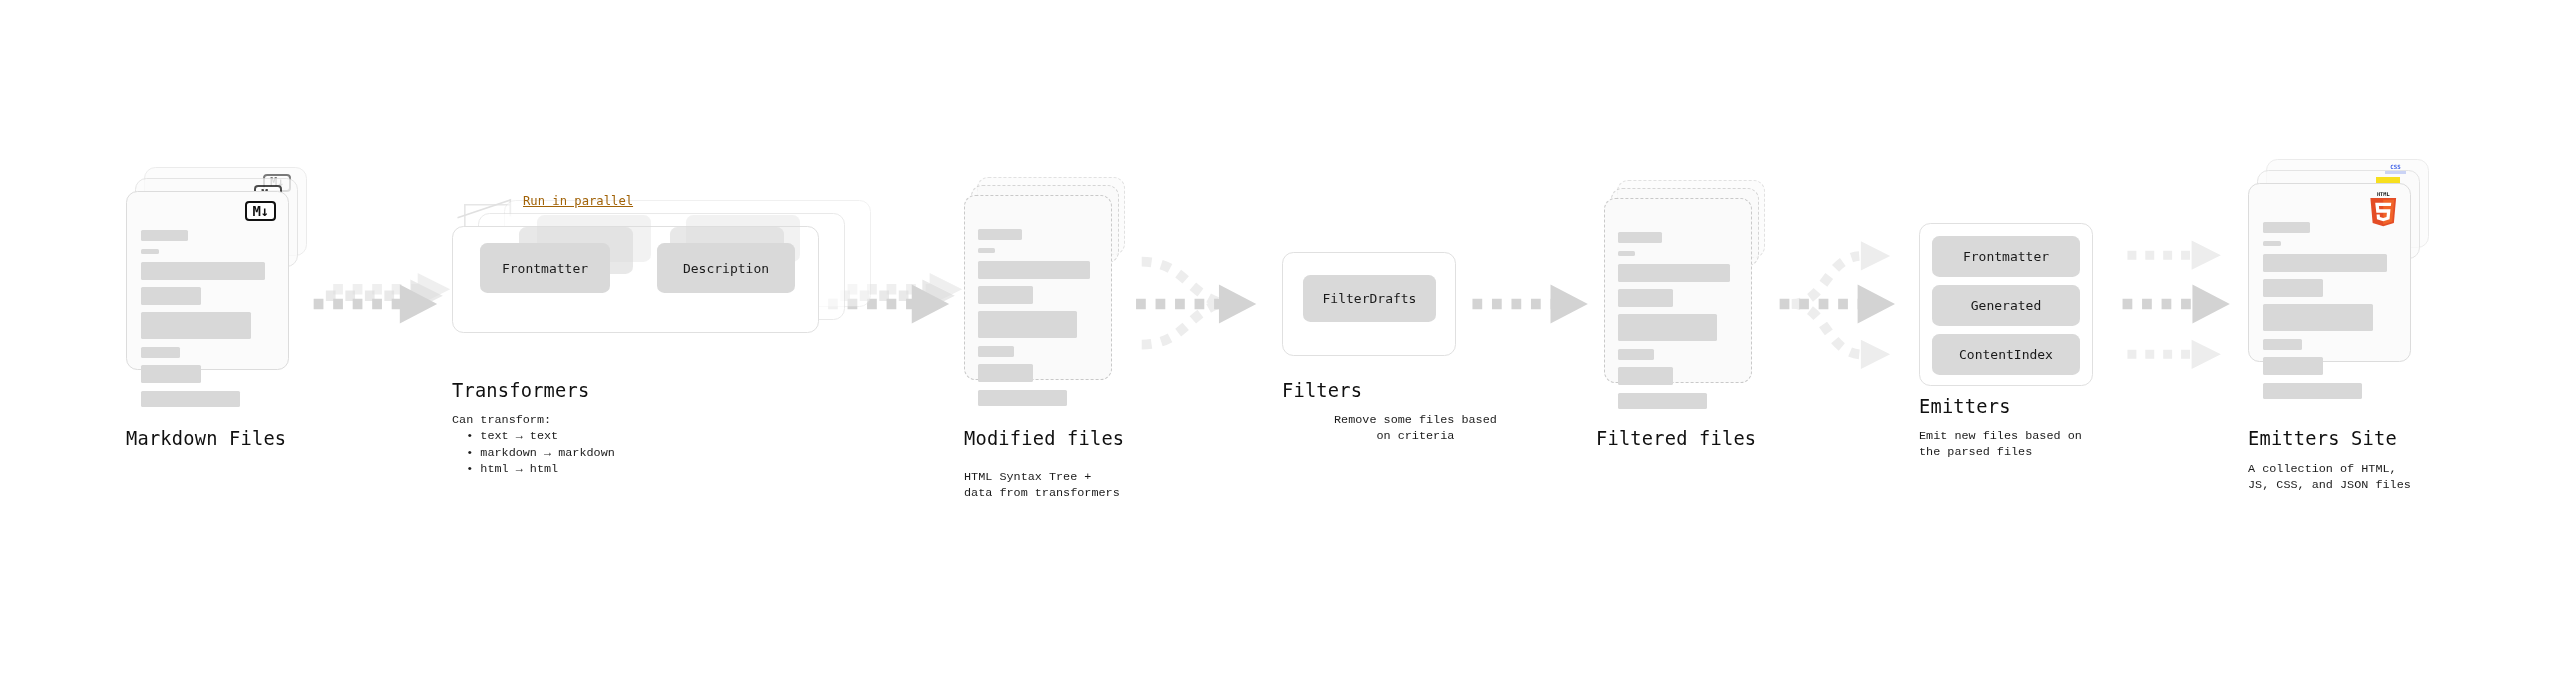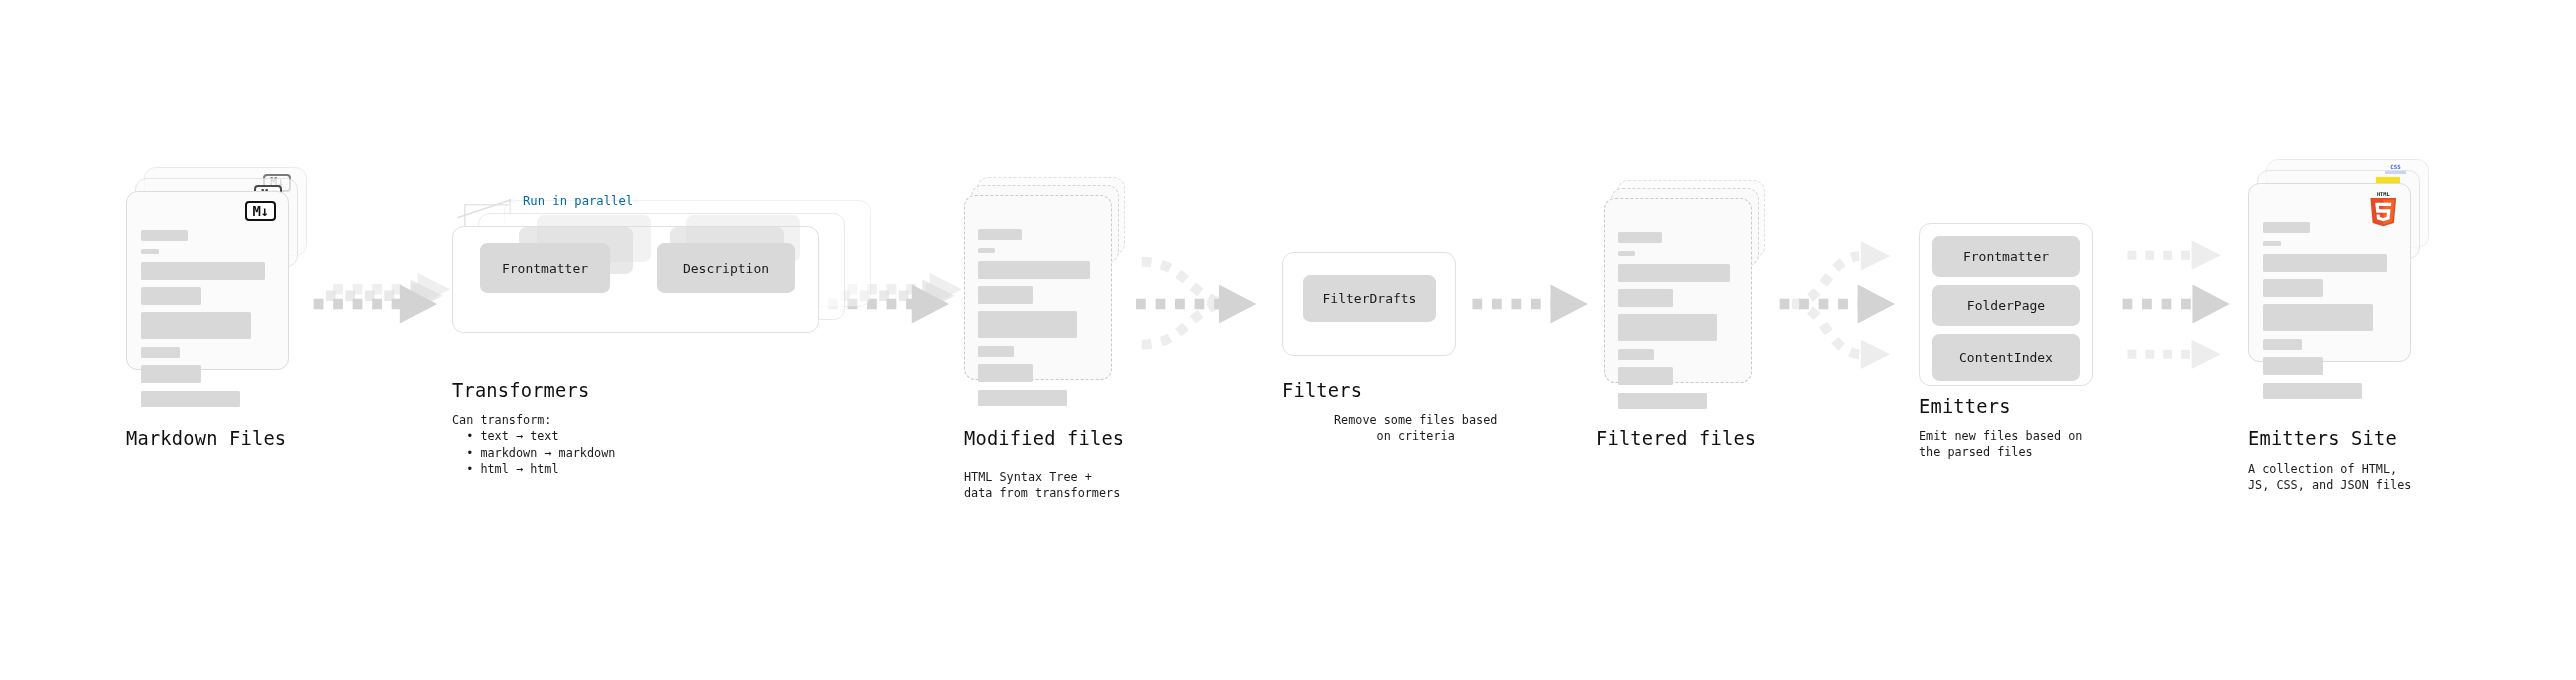--- a/index.html
+++ b/index.html
@@ -52,24 +52,24 @@
     font-size:13px;color:#1a1a1a;white-space:nowrap;
   }
   .chip.g1{opacity:.35;}
   .chip.g2{opacity:.6;}
 
   
   .title{
     position:absolute;font-size:18.7px;color:#101010;white-space:nowrap;letter-spacing:0.2px;
   }
   .sub{
-    position:absolute;font-size:11.8px;line-height:16.3px;color:#1b1b1b;white-space:pre;
+    position:absolute;font-size:11.8px;line-height:16.3px;color:#1b1b1b;white-space:pre;font-family:Liberation Mono, monospace;
   }
   .annot{
-    position:absolute;font-size:12.2px;color:#0369a1;white-space:nowrap;
+    position:absolute;font-size:12.2px;color:#a16207;white-space:nowrap;text-decoration:underline;
   }
 
   svg.overlay{position:absolute;left:0;top:0;width:2576px;height:681px;pointer-events:none;}
 </style>
 </head>
 <body>
 
 <div class="stage">
 
   <svg class="overlay" viewBox="0 0 3170 838">
@@ -228,22 +228,22 @@
       <div class="bar" style="width:36px;height:11.4px;"></div>
       <div class="bar" style="width:55px;height:18px;"></div>
       <div class="bar" style="width:89px;height:16.3px;"></div>
     </div>
   </div>
   <div class="title" style="left:1596px;top:428px;">Filtered files</div>
 
   <div class="node" style="left:1919px;top:223px;">
     <div class="groupbox" style="left:0;top:0;width:174px;height:163px;"></div>
     <div class="chip" style="left:13px;top:13px;width:148px;height:41px;">Frontmatter</div>
-    <div class="chip" style="left:13px;top:62px;width:148px;height:41px;">FolderPage</div>
-    <div class="chip" style="left:13px;top:111px;width:148px;height:47px;">ContentIndex</div>
+    <div class="chip" style="left:13px;top:62px;width:148px;height:41px;">Generated</div>
+    <div class="chip" style="left:13px;top:111px;width:148px;height:41px;">ContentIndex</div>
   </div>
   <div class="title" style="left:1919px;top:396px;">Emitters</div>
   <div class="sub" style="left:1919px;top:428px;">Emit new files based on
 the parsed files</div>
 
   <div class="doc-stack" style="left:2248px;top:159px;">
     <div class="doc ghost2" style="left:18px;top:0;width:163px;height:89px;"></div>
     <div class="badge-css" style="left:137px;top:4.9px;width:21px;height:9.8px;opacity:.9;">
       <span class="csstxt">CSS</span>
       <span class="cssbar"></span>

